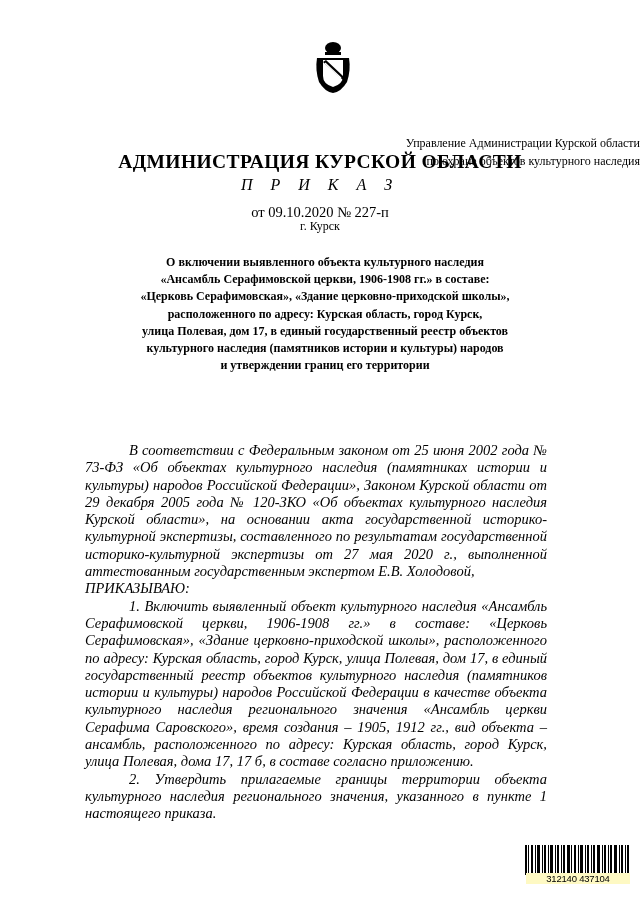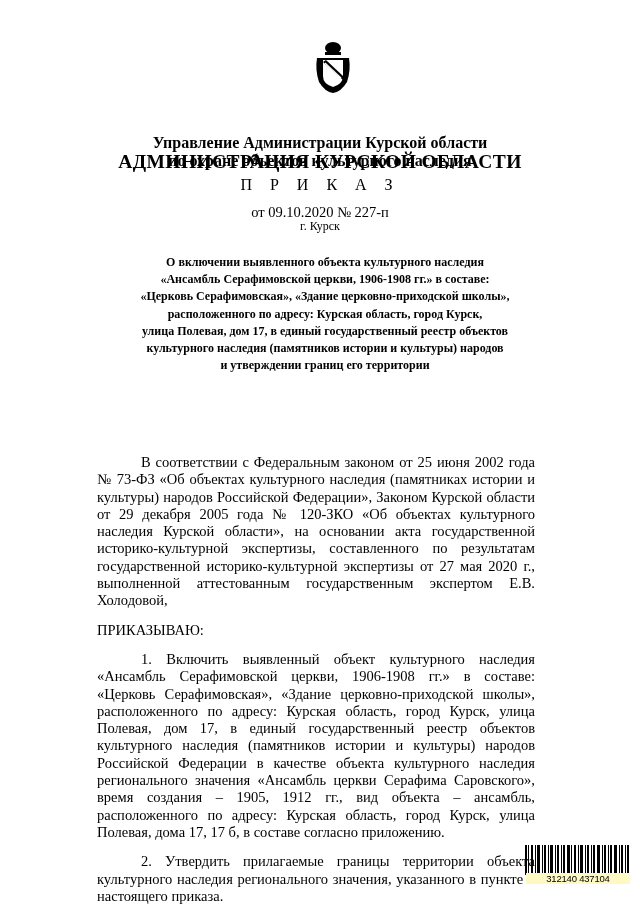--- a/index.html
+++ b/index.html
@@ -1,29 +1,29 @@
 <!DOCTYPE html>
 <html><head>
 <meta charset="utf-8">
 <style>
   html, body { margin:0; padding:0; background:#ffffff; }
   body { width:640px; height:905px; position:relative; overflow:hidden;
          font-family:"Liberation Serif", "DejaVu Serif", serif; color:#000; }
   .emblem { position:absolute; left:313px; top:40px; width:40px; height:54px; }
   .center { position:absolute; left:0; width:640px; text-align:center; }
   .org { top:107px; font-size:19.5px; font-weight:bold; letter-spacing:0.4px;margin-top:44px; }
-  .dept { top:134px; font-size:16px; font-weight:bold; line-height:18px; }
-  .prikaz { top:176px; font-size:16px; letter-spacing:7px; }
+  .dept { top:134px; font-size:12px; font-weight:normal; line-height:18px;text-align:right; }
+  .prikaz { top:176px; font-size:16px; letter-spacing:7px;font-style:italic; }
   .date { top:205px; font-size:14.5px; line-height:15px; }
   .city { top:219px; font-size:12px; }
   .title { position:absolute; left:100px; width:450px; top:254px; text-align:center;
            font-size:12px; font-weight:bold; line-height:17.2px; }
   .body { position:absolute; left:85px; width:462px; top:442px; font-size:14.5px;
           line-height:17.3px; text-align:justify; }
-  .body p { margin:12px; text-indent:44px; }
+  .body p { margin:0; text-indent:44px;font-style:italic; }
   .body p.noind { text-indent:0; }
   .barcode { position:absolute; left:525px; top:845px; width:105px; height:38px; }
   .barcode-num { position:absolute; left:526px; top:873px; width:104px; font-family:Liberation Sans, sans-serif;
                  font-size:9.5px; text-align:center; background:#fef9c3; letter-spacing:-0.2px; }
 </style>
 </head>
 <body>
 
 <svg class="emblem" viewBox="0 0 40 54">
   <ellipse cx="20" cy="8" rx="8" ry="6" fill="#000"></ellipse>

